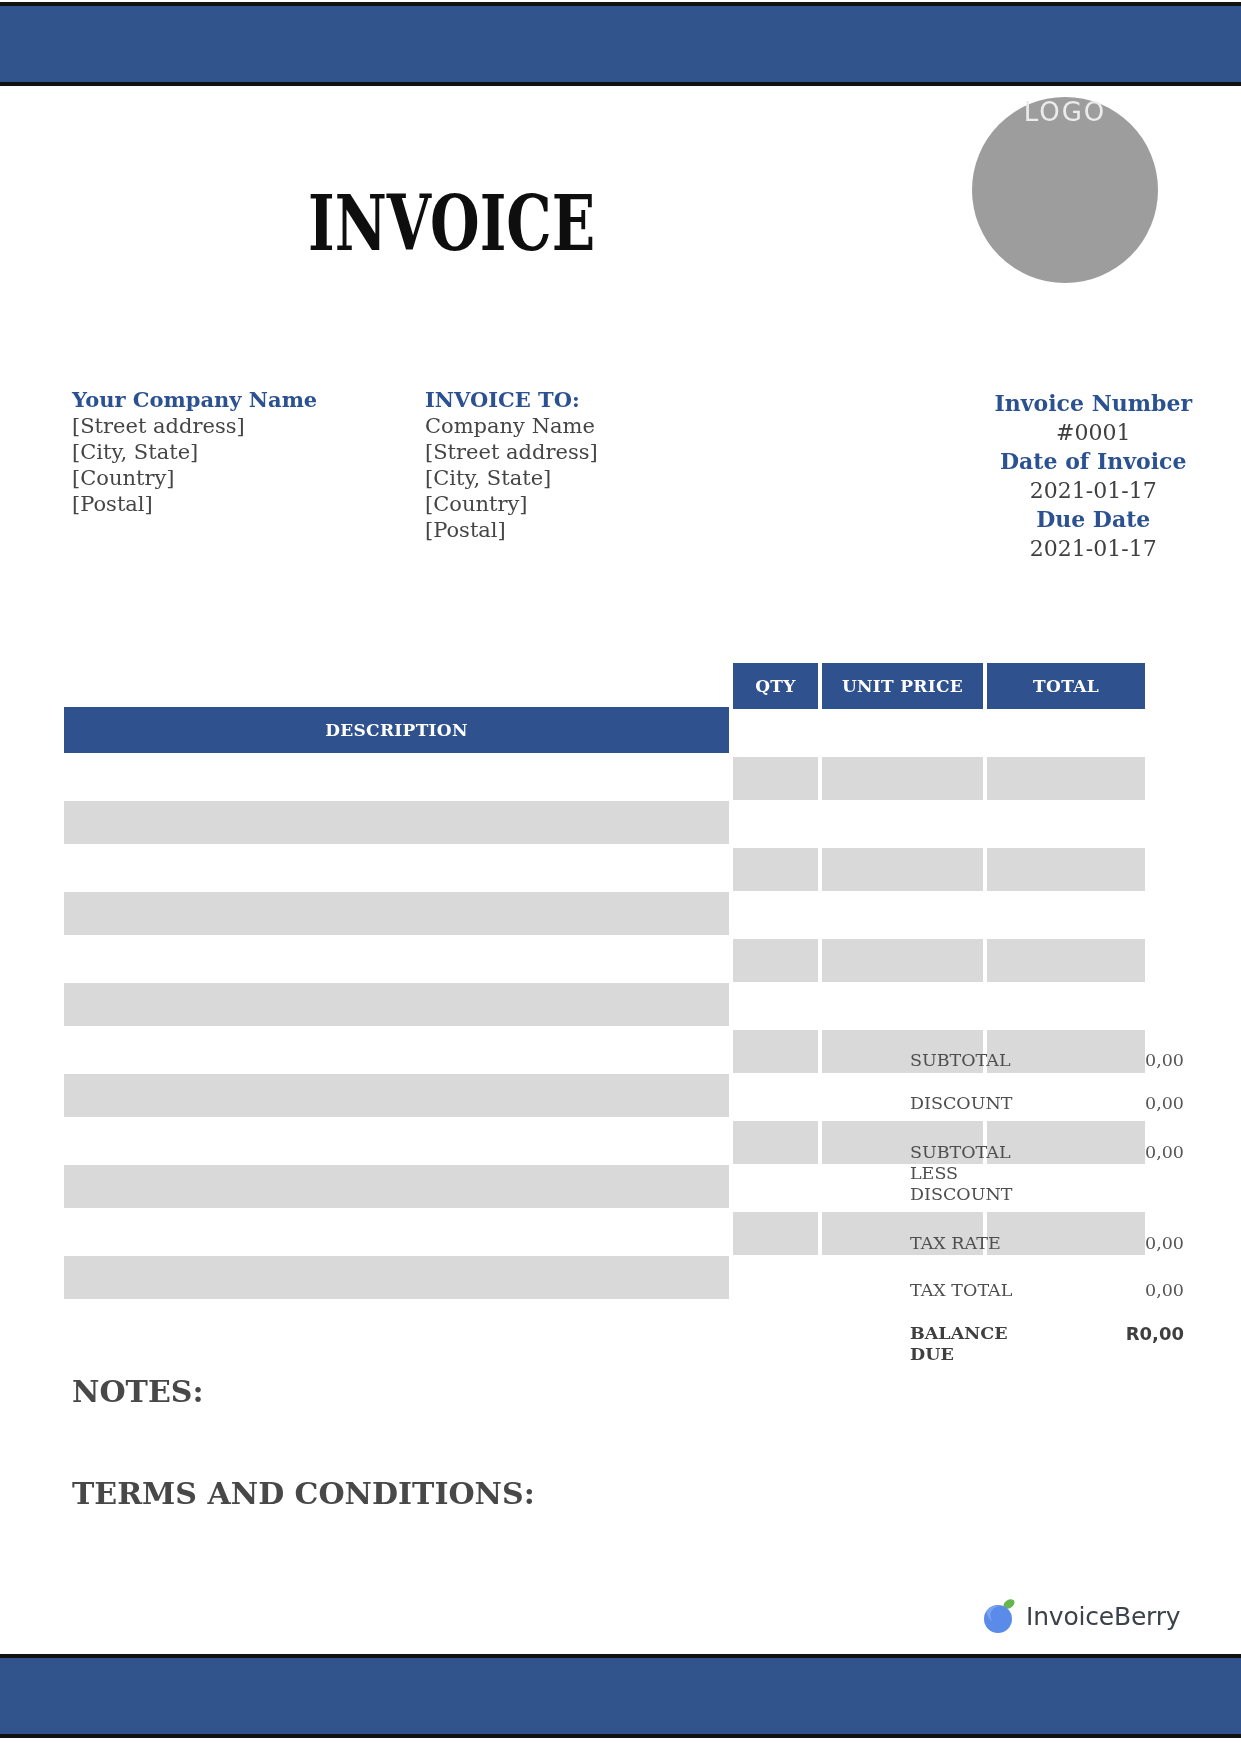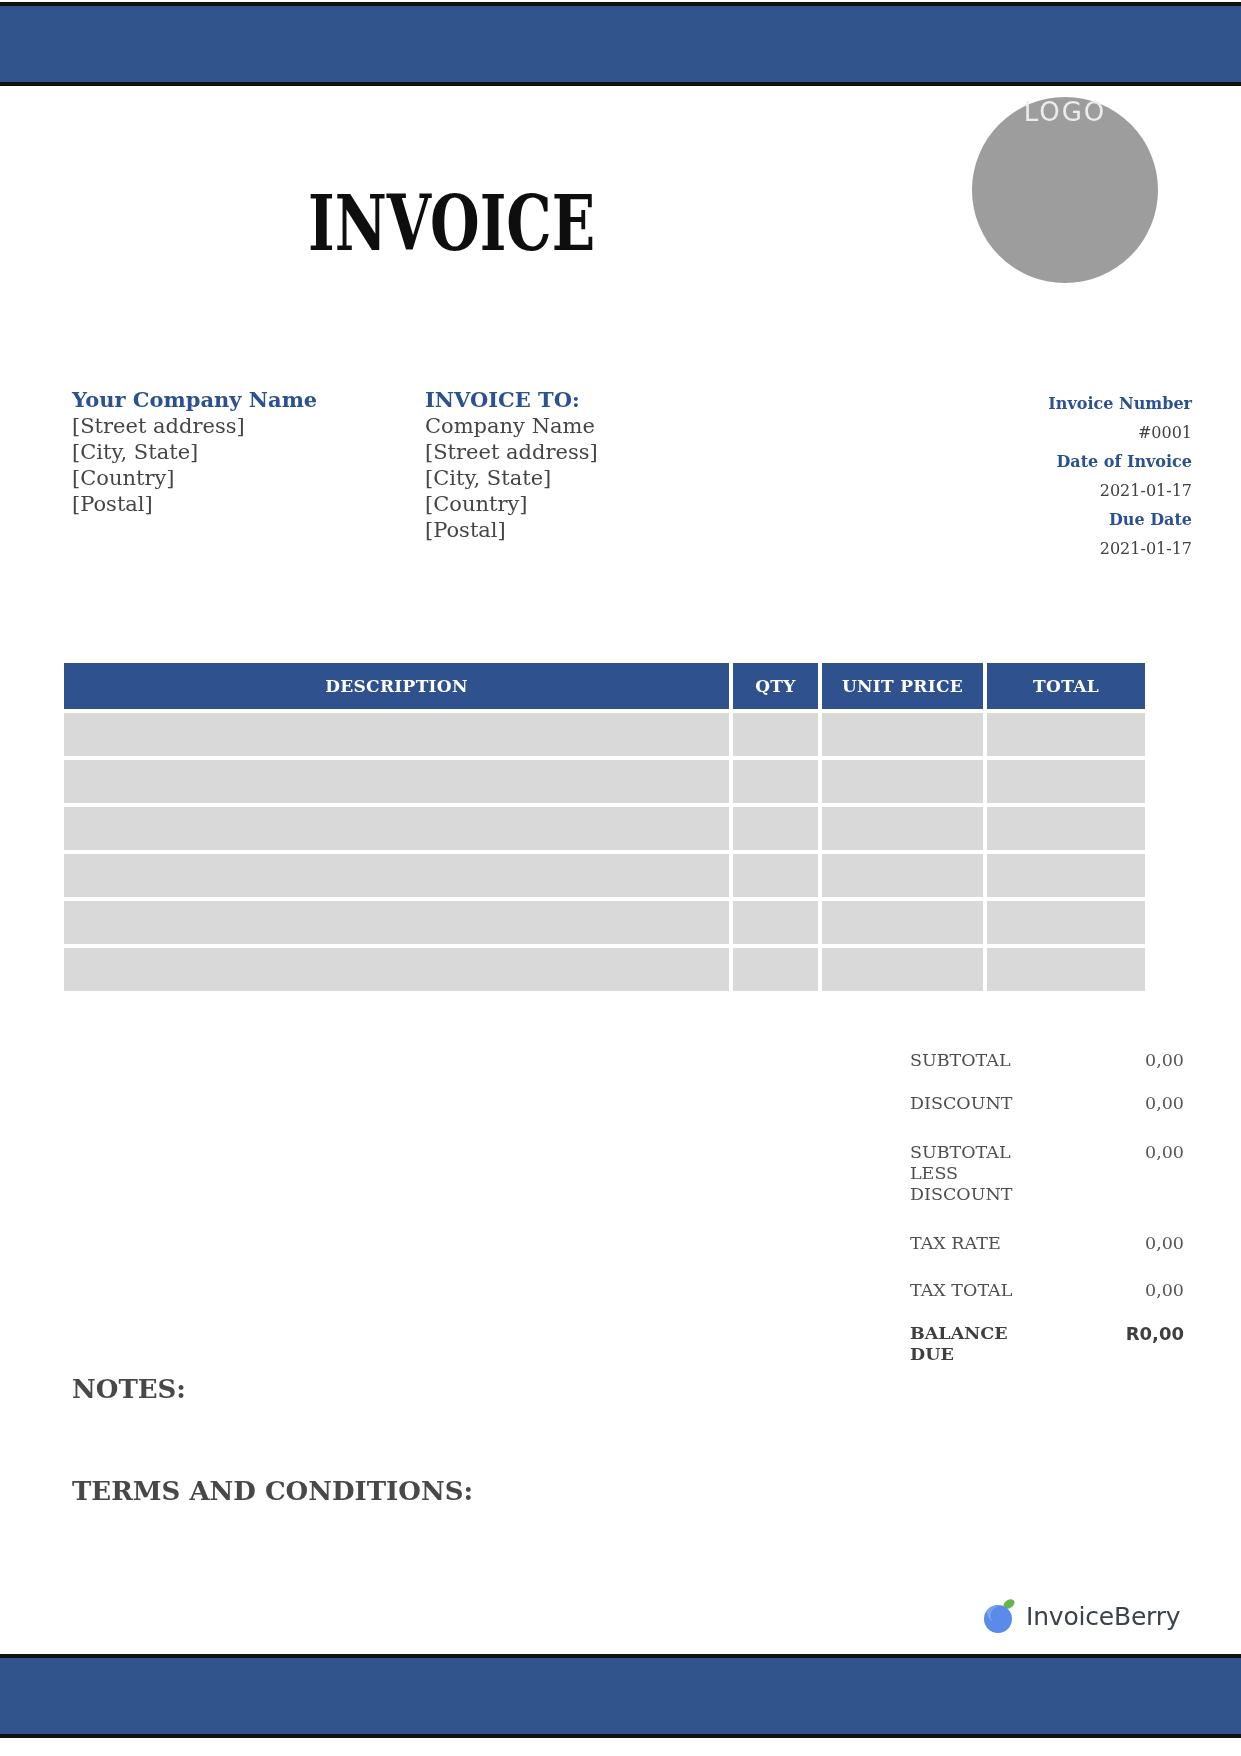--- a/index.html
+++ b/index.html
@@ -32,32 +32,32 @@
     font-family:"DejaVu Sans", sans-serif; font-size:26px; letter-spacing:2px;
     color:#ECECEC;
   }
 
   
   .info-col { position:absolute; top:387px; font-size:21px; line-height:26px; color:#454545; }
   .info-col .heading { color:#2B5191; font-weight:700; }
   .info-left { left:72px; }
   .info-mid  { left:425px; }
   .info-right {
-    position:absolute; top:389px; right:49px; text-align:right;
-    font-size:16px; line-height:29px;
+    position:absolute; top:389px; right:49px; text-align:center;
+    font-size:22px; line-height:29px;
   }
   .info-right .m-label { color:#2B5191; font-weight:700; }
   .info-right .m-value { color:#404040; }
 
   
   .items { position:absolute; left:64px; top:663px; width:1117px; }
   .t-row { display:flex; }
   .t-row .cell { margin-left:4px; }
   .t-row .cell:first-child { margin-left:0; }
-  .col-desc { width:665px; } .col-qty { width:85px; }
+  .col-desc { width:665px;margin-top:44px; } .col-qty { width:85px; }
   .col-unit { width:161px; } .col-total { width:158px; }
   .t-head .cell {
     background:#2F528F; height:46px; color:#ffffff;
     font-weight:700; font-size:17px; letter-spacing:0.3px;
     display:flex; align-items:center; justify-content:center;
   }
   .t-body .cell { background:#D9D9D9; height:43px; }
   .t-body .t-row { margin-top:4px; }
 
   
@@ -69,21 +69,21 @@
   .trow.r2 { margin-bottom:28px; } .trow.r3 { margin-bottom:26px; }
   .trow.r4 { margin-bottom:22px; }
   .trow.balance .tlabel { font-weight:700; color:#3F3F3F; }
   .trow.balance .tvalue {
     font-family:"DejaVu Sans", sans-serif; font-weight:700;
     font-size:18px; color:#3F3F3F;
   }
 
   
   .section-label {
-    position:absolute; left:72px; font-size:26px; font-weight:700; color:#484848;
+    position:absolute; left:72px; font-size:30px; font-weight:700; color:#484848;
   }
   .notes { top:1374px; } .terms { top:1476px; }
 
   
   .branding {
     position:absolute; left:982px; top:1596px; height:40px;
     display:flex; align-items:center;
     font-family:"DejaVu Sans", sans-serif;
   }
   .branding .berry { width:36px; height:38px; margin-right:8px; }

